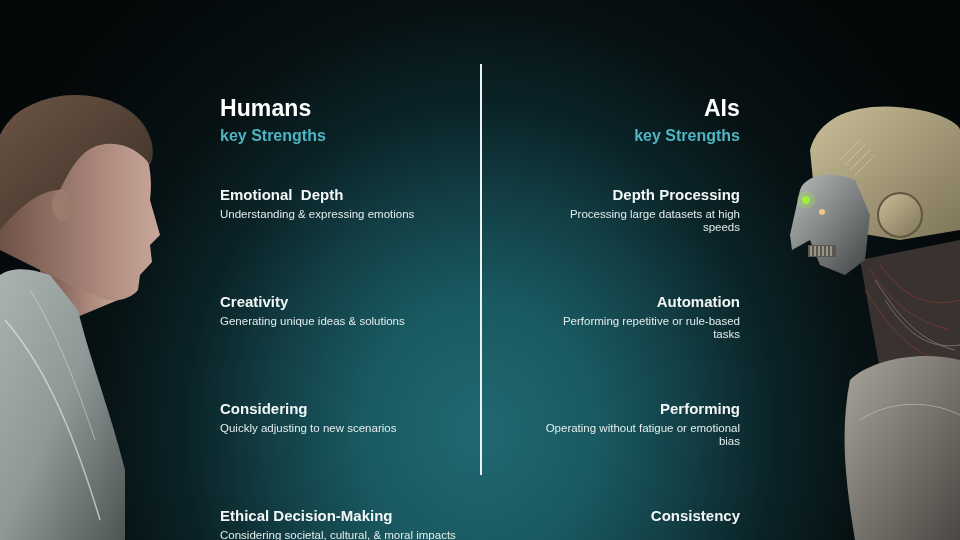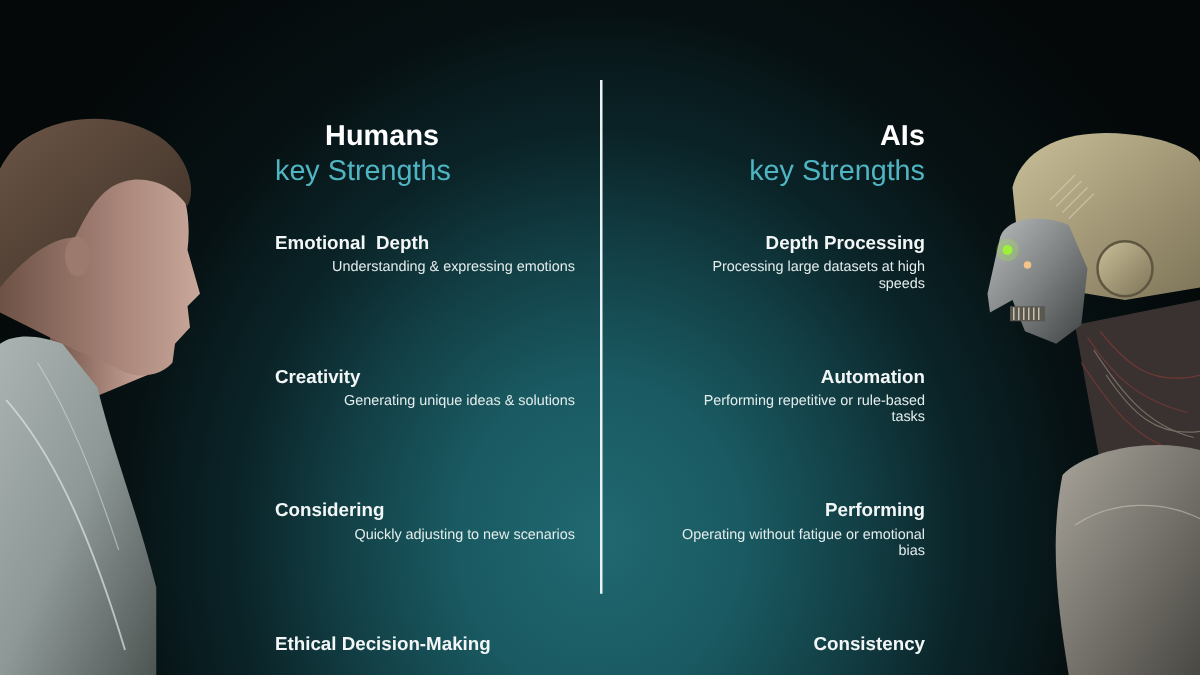--- a/index.html
+++ b/index.html
@@ -19,37 +19,36 @@
     .figure-robot { right: 0; width: 200px; }
 
     
     .col { position: absolute; top: 94px; width: 260px; }
     .col-left { left: 220px; text-align: left; }
     .col-right { left: 480px; width: 260px; text-align: right; padding-left: 12px; }
 
     .heading-main {
       font-size: 23px; font-weight: 700; line-height: 28px; color: #ffffff;
       letter-spacing: 0.1px;
-      margin-left: 40px;
     }
     .heading-sub {
-      font-size: 23px; font-weight: 400; line-height: 28px; color: #4fb5c2;
+      font-size: 16px; font-weight: 700; line-height: 28px; color: #4fb5c2;
     }
     .items { margin-top: 24px; }
     .item { height: 72px; }
     .item-title {
       font-size: 15px; font-weight: 700; line-height: 20px; color: #f3f6f6;
       white-space: pre;
       margin-top: 35px;
     }
     .item-desc {
       margin-top: 3px;
       font-size: 11.5px; line-height: 12.5px; color: #e3ecec;
     }
-    .col-left .item-desc { width: 240px; text-align: right; }
+    .col-left .item-desc { width: 240px; }
     .col-right .item-desc { width: 200px; margin-left: auto; }
 
     .divider {
       position: absolute; left: 480px; top: 64px;
       width: 1.5px; height: 411px; background: #e9f3f3;
     }
   </style>
 </head>
 <body>
 
@@ -158,20 +157,21 @@
       <div class="item">
         <div class="item-title">Creativity</div>
         <div class="item-desc">Generating unique ideas &amp; solutions</div>
       </div>
       <div class="item">
         <div class="item-title">Considering</div>
         <div class="item-desc">Quickly adjusting to new scenarios</div>
       </div>
       <div class="item">
         <div class="item-title">Ethical Decision-Making</div>
+        <div class="item-desc">Considering societal, cultural, &amp; moral impacts</div>
       </div>
     </div>
   </div>
 
   <div class="col col-right">
     <div class="heading-main">AIs</div>
     <div class="heading-sub">key Strengths</div>
     <div class="items">
       <div class="item">
         <div class="item-title">Depth Processing</div>

